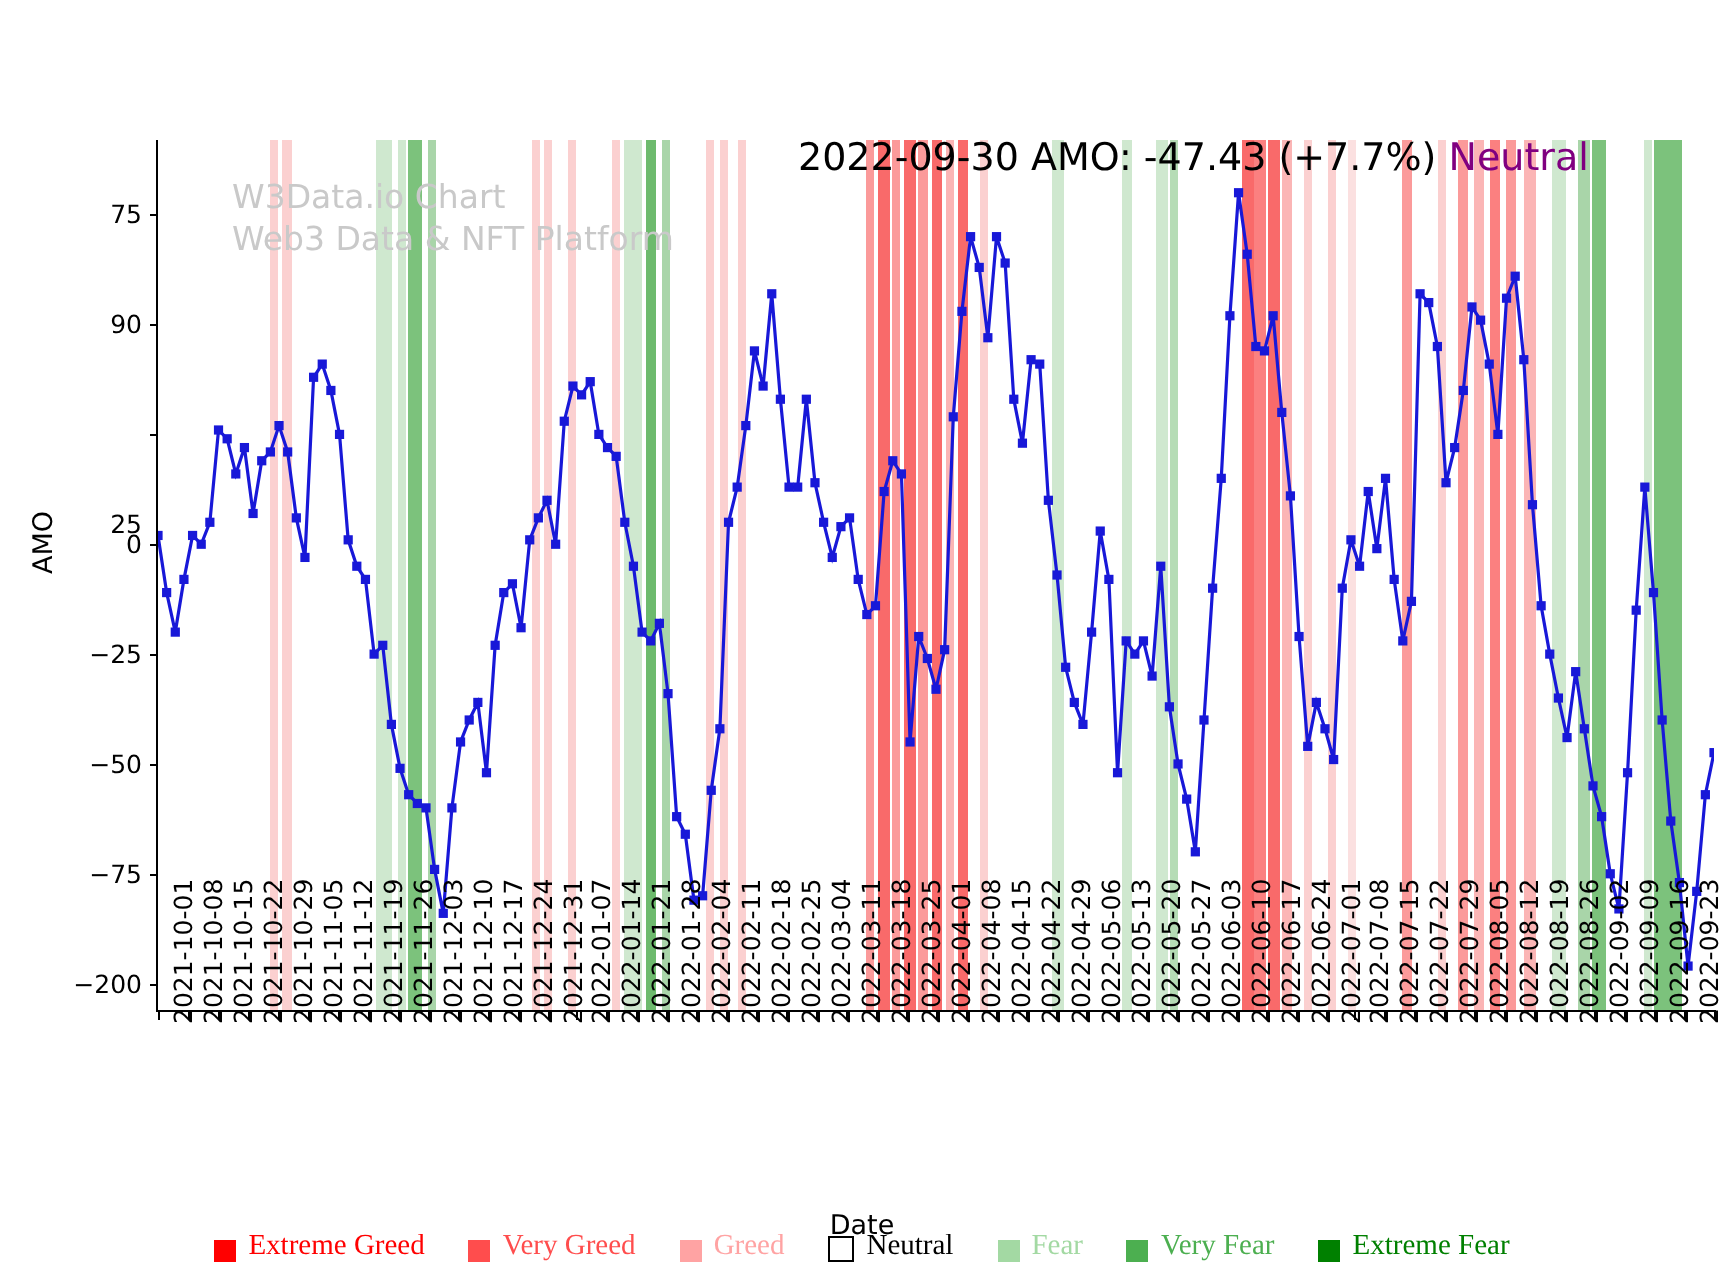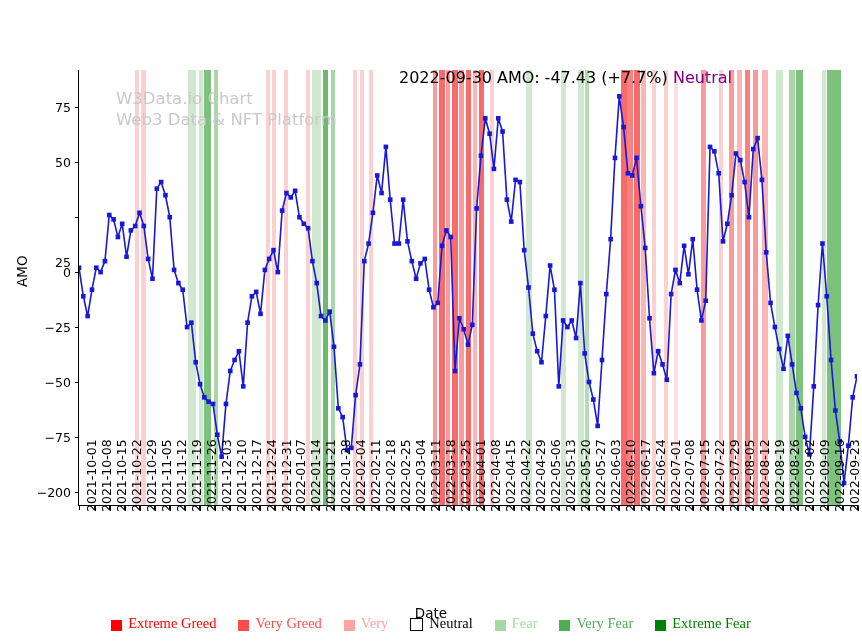--- a/index.html
+++ b/index.html
@@ -58,21 +58,21 @@
     font-size: 16.5px;
     color: #c9c9c9;
     line-height: 21px;
     white-space: pre;
     pointer-events: none;
   }
   #annotation {
     position: absolute;
     left: 320px;
     top: -2px;
-    font-size: 16px;
+    font-size: 19px;
     color: #000;
     white-space: nowrap;
   }
   #annotation .neutral-word {
     color: #800080;
   }
   .ytick-label {
     position: absolute;
     right: 100%;
     margin-right: 8px;
@@ -398,21 +398,21 @@
 
     <div id="annotation">
       <span>2022-09-30 AMO: -47.43 (+7.7%)</span>
       <span class="neutral-word">Neutral</span>
     </div>
 
     <div id="yticks-layer">
         <div class="ytick-mark" style="top: 37.3485px;"></div>
         <div class="ytick-label" style="top: 37.3485px;">75</div>
         <div class="ytick-mark" style="top: 92.2727px;"></div>
-        <div class="ytick-label" style="top: 92.2727px;">50</div>
+        <div class="ytick-label" style="top: 92.2727px;">90</div>
         <div class="ytick-mark" style="top: 147.197px;"></div>
         <div class="ytick-label" style="top: 153px; margin-top: 39px;">25</div>
         <div class="ytick-mark" style="top: 202.121px;"></div>
         <div class="ytick-label" style="top: 202.121px;">0</div>
         <div class="ytick-mark" style="top: 257.045px;"></div>
         <div class="ytick-label" style="top: 257.045px;">−25</div>
         <div class="ytick-mark" style="top: 311.97px;"></div>
         <div class="ytick-label" style="top: 311.97px;">−50</div>
         <div class="ytick-mark" style="top: 366.894px;"></div>
         <div class="ytick-label" style="top: 366.894px;">−75</div>
@@ -534,21 +534,21 @@
       <div class="legend-item">
         <span class="legend-swatch" style="background: rgb(255, 0, 0);"></span>
         <span class="legend-label" style="color: rgb(255, 0, 0);">Extreme Greed</span>
       </div>
       <div class="legend-item">
         <span class="legend-swatch" style="background: rgb(255, 77, 77);"></span>
         <span class="legend-label" style="color: rgb(255, 77, 77);">Very Greed</span>
       </div>
       <div class="legend-item">
         <span class="legend-swatch" style="background: rgb(255, 163, 163);"></span>
-        <span class="legend-label" style="color: rgb(255, 163, 163);">Very</span>
+        <span class="legend-label" style="color: rgb(255, 163, 163);">Greed</span>
       </div>
       <div class="legend-item">
         <span class="legend-swatch" style="background: rgb(255, 255, 255); border: 1.3px solid rgb(0, 0, 0);"></span>
         <span class="legend-label" style="color: rgb(0, 0, 0);">Neutral</span>
       </div>
       <div class="legend-item">
         <span class="legend-swatch" style="background: rgb(163, 217, 163);"></span>
         <span class="legend-label" style="color: rgb(163, 217, 163);">Fear</span>
       </div>
       <div class="legend-item">

